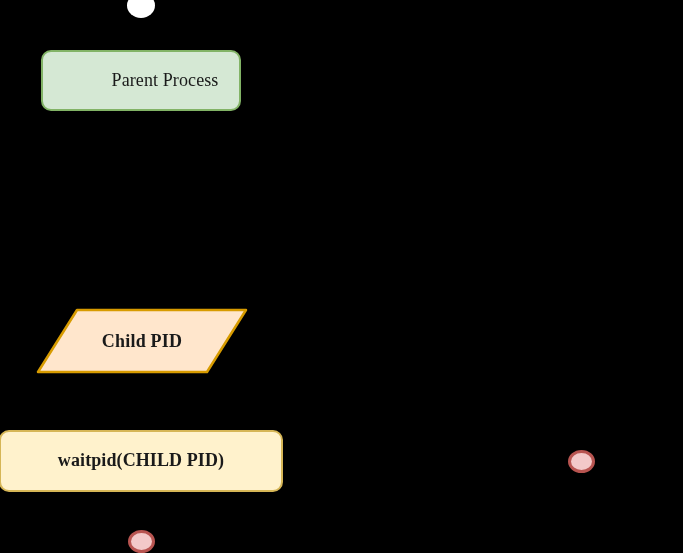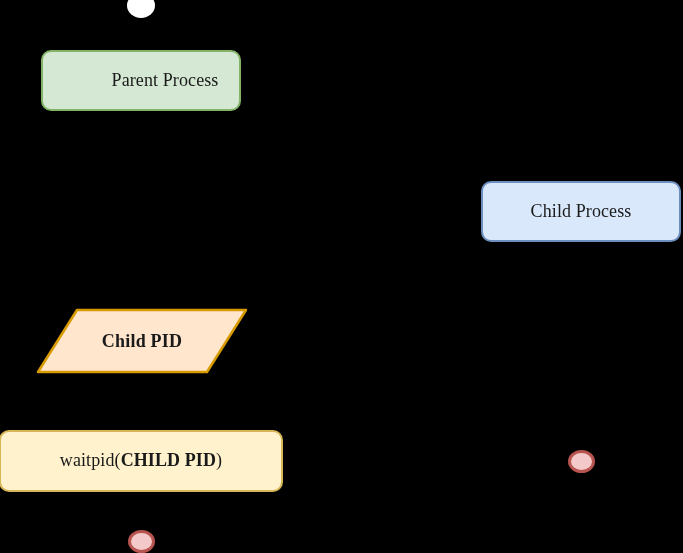--- a/index.html
+++ b/index.html
@@ -94,21 +94,21 @@
   .edge {
     position: absolute;
     background: #000000;
     width: 1px;
   }
 
   .bold {
     font-weight: bold;
   }
   .regular {
-    font-weight: normal;
+    font-weight: bold;
   }
 </style>
 </head>
 <body>
 
 <div id="canvas">
 
   <div class="edge" style="left:140px; top:20px; height:30px;"></div>
   <div class="edge" style="left:140px; top:111px; height:70px;"></div>
   <div class="edge" style="left:140px; top:241px; height:70px;"></div>
@@ -117,23 +117,20 @@
   <div class="edge" style="left:140px; top:210px; height:1px; width:342px;"></div>
   <div class="edge" style="left:581px; top:241px; height:211px;"></div>
 
   <div class="terminator terminator-start" style="left:127px; top:-7px; width:28px; height:25px;"></div>
 
   <div class="node box box-green" style="left:41px; top:50px; width:200px; height:61px;padding-left:48px;">
     <span>Parent Process</span>
   </div>
 
 
-  <div class="node box box-blue" style="left:481px; top:181px; width:200px; height:61px;">
-    <span>Child Process</span>
-  </div>
 
   <div class="parallelogram-wrap" style="left:36px; top:308px; width:212px; height:66px;">
     <svg width="212" height="66" viewBox="0 0 212 66">
       <polygon points="41,2 210,2 171,64 2,64" fill="#ffe6cc" stroke="#d79b00" stroke-width="2.5" stroke-linejoin="round"></polygon>
     </svg>
     <div class="parallelogram-label">
       <span>Child PID</span>
     </div>
   </div>
 

